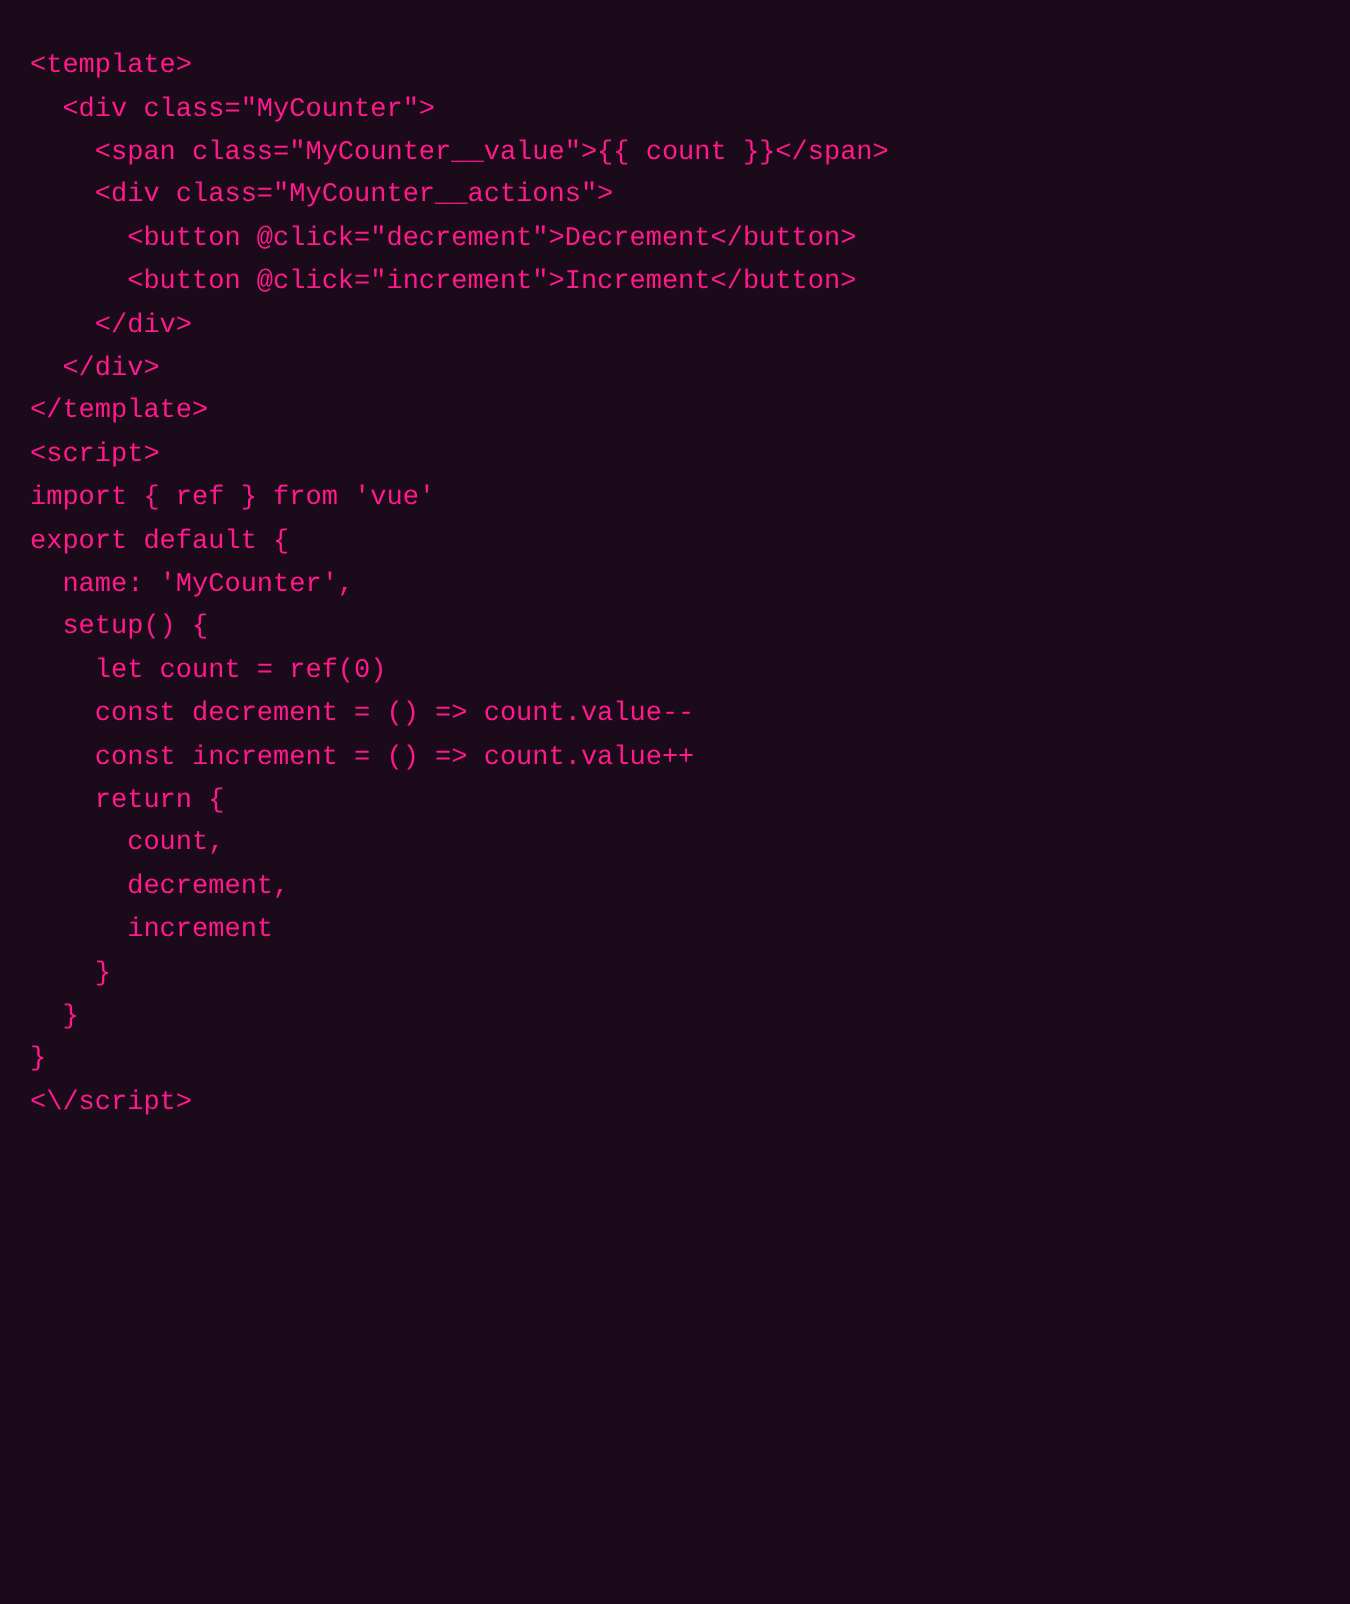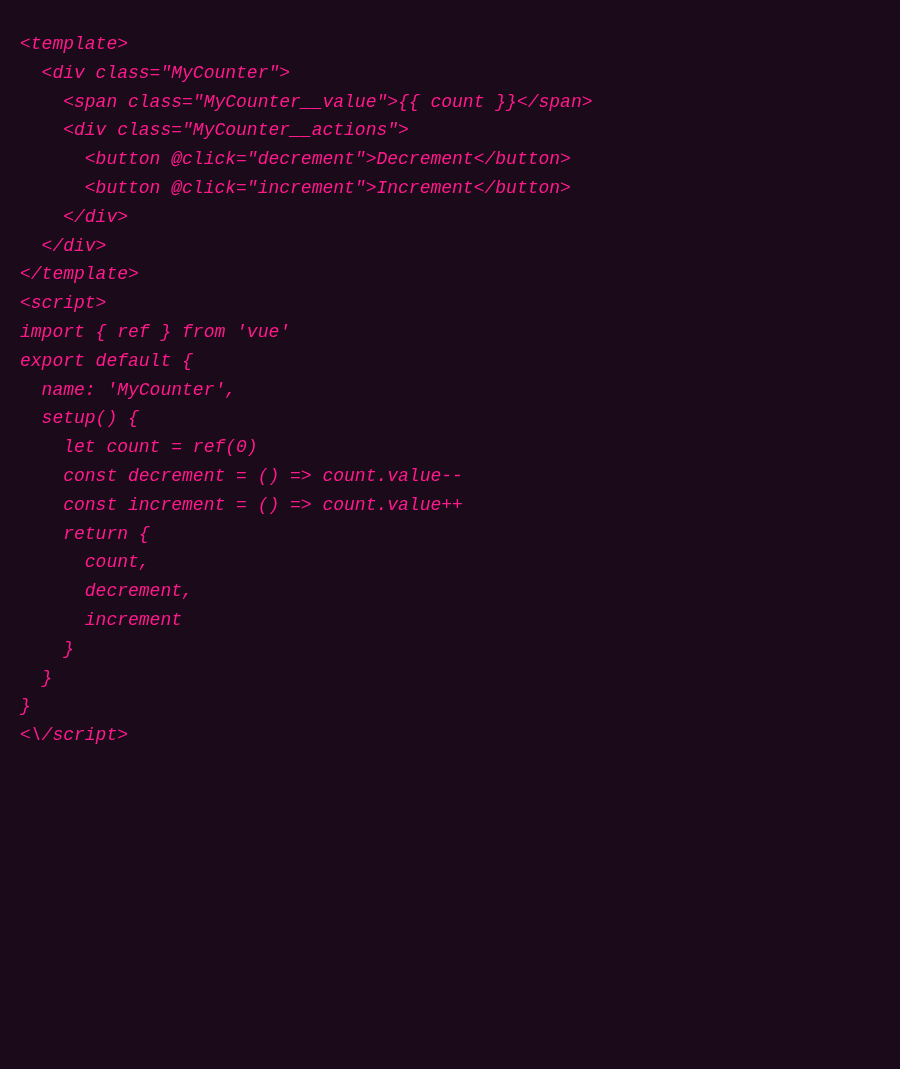--- a/index.html
+++ b/index.html
@@ -18,19 +18,18 @@
       min-height: 1069px;
     }
 
     .code-block {
       color: #ff1a8c;
       white-space: pre;
     }
 
     .line {
       display: block;
-      font-style: italic;
     }
   </style>
 </head>
 <body>
 
 <div class="code-block"><span class="line">&lt;template&gt;</span><span class="line">  &lt;div class="MyCounter"&gt;</span><span class="line">    &lt;span class="MyCounter__value"&gt;{{ count }}&lt;/span&gt;</span><span class="line">    &lt;div class="MyCounter__actions"&gt;</span><span class="line">      &lt;button @click="decrement"&gt;Decrement&lt;/button&gt;</span><span class="line">      &lt;button @click="increment"&gt;Increment&lt;/button&gt;</span><span class="line">    &lt;/div&gt;</span><span class="line">  &lt;/div&gt;</span><span class="line">&lt;/template&gt;</span><span class="line"></span><span class="line">&lt;script&gt;</span><span class="line">import { ref } from 'vue'</span><span class="line"></span><span class="line">export default {</span><span class="line">  name: 'MyCounter',</span><span class="line">  setup() {</span><span class="line">    let count = ref(0)</span><span class="line"></span><span class="line">    const decrement = () =&gt; count.value--</span><span class="line">    const increment = () =&gt; count.value++</span><span class="line"></span><span class="line">    return {</span><span class="line">      count,</span><span class="line">      decrement,</span><span class="line">      increment</span><span class="line">    }</span><span class="line">  }</span><span class="line">}</span><span class="line">&lt;\/script&gt;</span></div>
 
 </body></html>

